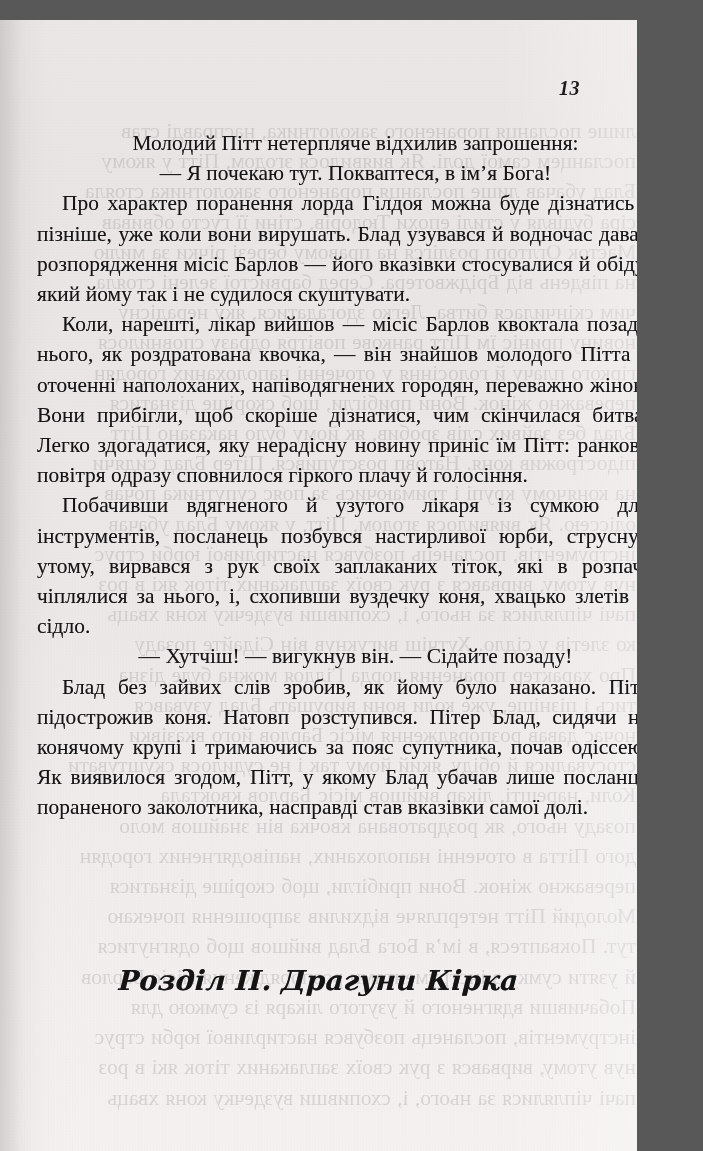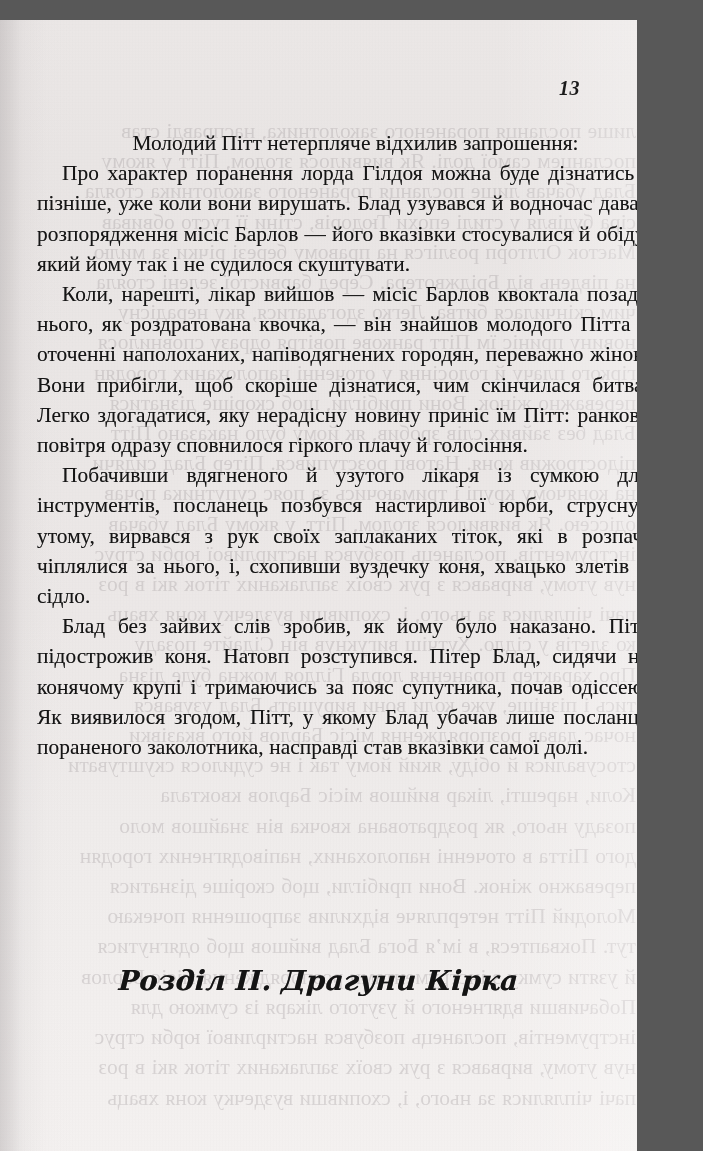--- a/index.html
+++ b/index.html
@@ -206,22 +206,24 @@
   </div>
 
   <div class="gutter-shade"></div>
   <div class="paper-grain"></div>
   <div class="page-light"></div>
 
   <div class="folio">13</div>
 
   <div class="textblock">
     <p class="lastline">Молодий Пітт нетерпляче відхилив запрошення:</p>
+    <p class="dialogue lastline">— Я почекаю тут. Покваптеся, в ім’я Бога!</p>
     <p>Про характер поранення лорда Гілдоя можна буде дізнатись і пізніше, уже коли вони вирушать. Блад узувався й водночас давав розпорядження місіс Барлов — його вказівки стосувалися й обіду, який йому так і не судилося скуштувати.</p>
     <p>Коли, нарешті, лікар вийшов — місіс Барлов квоктала позаду нього, як роздратована квочка, — він знайшов молодого Пітта в оточенні наполоханих, напіводягнених городян, переважно жінок. Вони прибігли, щоб скоріше дізнатися, чим скінчилася битва. Легко здогадатися, яку нерадісну новину приніс їм Пітт: ранкове повітря одразу сповнилося гіркого плачу й голосіння.</p>
     <p>Побачивши вдягненого й узутого лікаря із сумкою для інструментів, посланець позбувся настирливої юрби, струснув утому, вирвався з рук своїх заплаканих тіток, які в розпачі чіплялися за нього, і, схопивши вуздечку коня, хвацько злетів у сідло.</p>
+    <p class="dialogue lastline">— Хутчіш! — вигукнув він. — Сідайте позаду!</p>
     <p>Блад без зайвих слів зробив, як йому було наказано. Пітт підострожив коня. Натовп розступився. Пітер Блад, сидячи на конячому крупі і тримаючись за пояс супутника, почав одіссею. Як виявилося згодом, Пітт, у якому Блад убачав лише посланця пораненого заколотника, насправді став вказівки самої долі.</p>
   </div>
 
   <div class="chapter-title">Розділ II. Драгуни Кірка</div>
 
 
 </div>
 
 </body></html>

